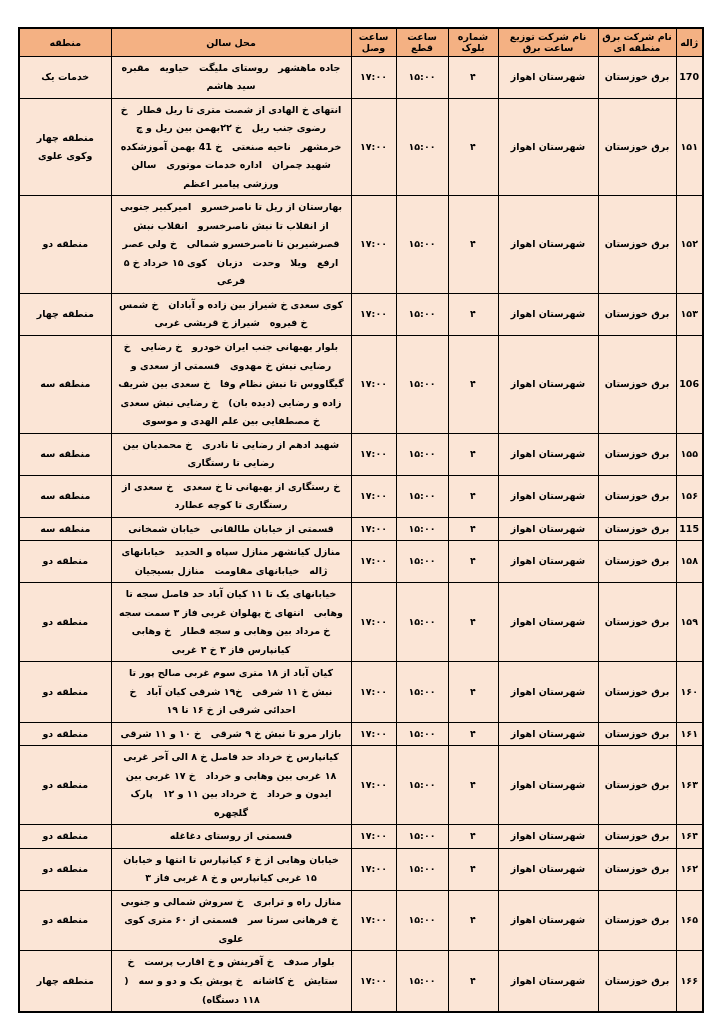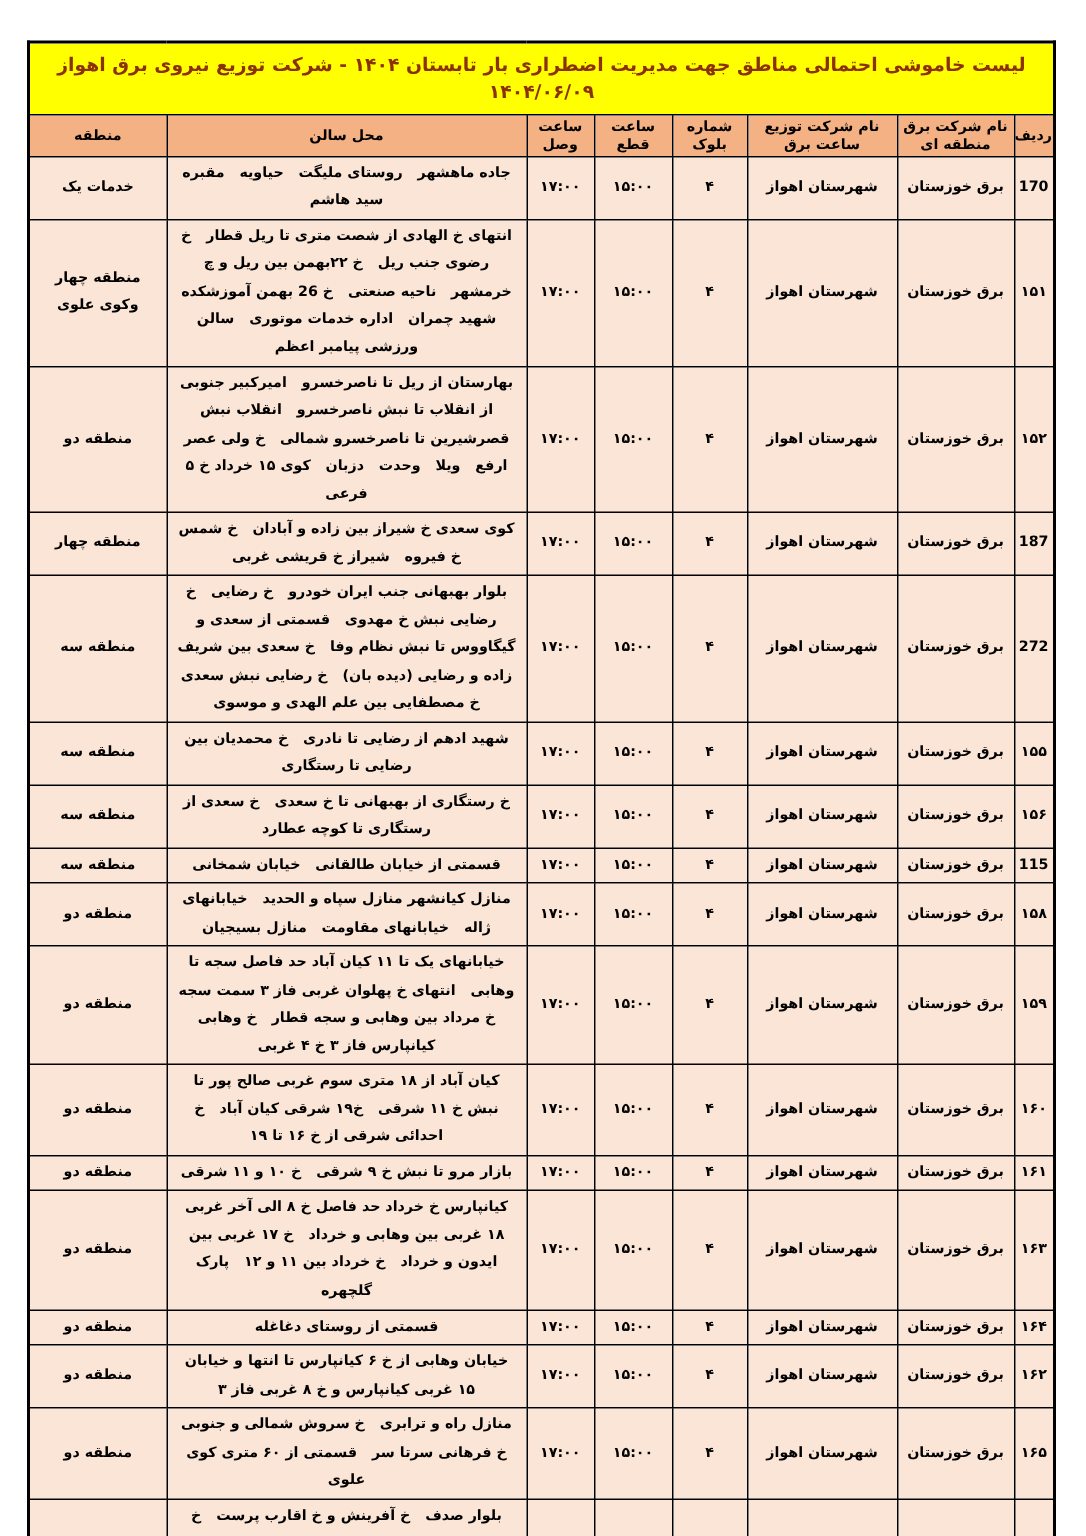--- a/index.html
+++ b/index.html
@@ -68,27 +68,21 @@
         <col class="c-regional">
         <col class="c-dist">
         <col class="c-block">
       <col class="c-off">
         <col class="c-on">
         <col class="c-loc">
         <col class="c-area">
     </colgroup>
     <thead>
       <tr>
-        <td class="title-cell" colspan="8">
-          <div class="title-line">لیست خاموشی احتمالی مناطق جهت مدیریت اضطراری بار تابستان ۱۴۰۴ - شرکت توزیع نیروی برق اهواز</div>
-          <div class="date-line">۱۴۰۴/۰۶/۰۹</div>
-        </td>
-      </tr>
-      <tr>
-        <th>ردیف</th>
+        <th>ژاله</th>
         <th>نام شرکت برق منطقه ای</th>
         <th>نام شرکت توزیع ساعت برق</th>
         <th>شماره بلوک</th>
         <th>ساعت قطع</th>
         <th>ساعت وصل</th>
         <th>محل سالن</th>
         <th>منطقه</th>
       </tr>
     </thead>
     <tbody id="rows-body">
@@ -103,48 +97,48 @@
     <td>خدمات یک</td>
   </tr>
 
   <tr>
     <td>۱۵۱</td>
     <td>برق خوزستان</td>
     <td>شهرستان اهواز</td>
     <td>۴</td>
     <td>۱۵:۰۰</td>
     <td>۱۷:۰۰</td>
-    <td class="loc">انتهای خ الهادی از شصت متری تا ریل قطار   خ رضوی جنب ریل   خ ۲۲بهمن بین ریل و چ خرمشهر   ناحیه صنعتی   خ 26 بهمن آموزشکده شهید چمران   اداره خدمات موتوری   سالن ورزشی پیامبر اعظم</td>
+    <td class="loc">انتهای خ الهادی از شصت متری تا ریل قطار   خ رضوی جنب ریل   خ ۲۲بهمن بین ریل و چ خرمشهر   ناحیه صنعتی   خ 41 بهمن آموزشکده شهید چمران   اداره خدمات موتوری   سالن ورزشی پیامبر اعظم</td>
     <td>منطقه چهار وکوی علوی</td>
   </tr>
 
   <tr>
     <td>۱۵۲</td>
     <td>برق خوزستان</td>
     <td>شهرستان اهواز</td>
     <td>۴</td>
     <td>۱۵:۰۰</td>
     <td>۱۷:۰۰</td>
     <td class="loc">بهارستان از ریل تا ناصرخسرو   امیرکبیر جنوبی از انقلاب تا نبش ناصرخسرو   انقلاب نبش قصرشیرین تا ناصرخسرو شمالی   خ ولی عصر   ارفع   ویلا   وحدت   دزبان   کوی ۱۵ خرداد خ ۵ فرعی</td>
     <td>منطقه دو</td>
   </tr>
 
   <tr>
-    <td>187</td>
+    <td>۱۵۳</td>
     <td>برق خوزستان</td>
     <td>شهرستان اهواز</td>
     <td>۴</td>
     <td>۱۵:۰۰</td>
     <td>۱۷:۰۰</td>
     <td class="loc">کوی سعدی خ شیراز بین زاده و آبادان   خ شمس   خ فیروه   شیراز خ قریشی غربی</td>
     <td>منطقه چهار</td>
   </tr>
 
   <tr>
-    <td>272</td>
+    <td>106</td>
     <td>برق خوزستان</td>
     <td>شهرستان اهواز</td>
     <td>۴</td>
     <td>۱۵:۰۰</td>
     <td>۱۷:۰۰</td>
     <td class="loc">بلوار بهبهانی جنب ایران خودرو   خ رضایی   خ رضایی نبش خ مهدوی   قسمتی از سعدی و گیگاووس تا نبش نظام وفا   خ سعدی بین شریف زاده و رضایی (دیده بان)   خ رضایی نبش سعدی   خ مصطفایی بین علم الهدی و موسوی</td>
     <td>منطقه سه</td>
   </tr>
 
   <tr>

